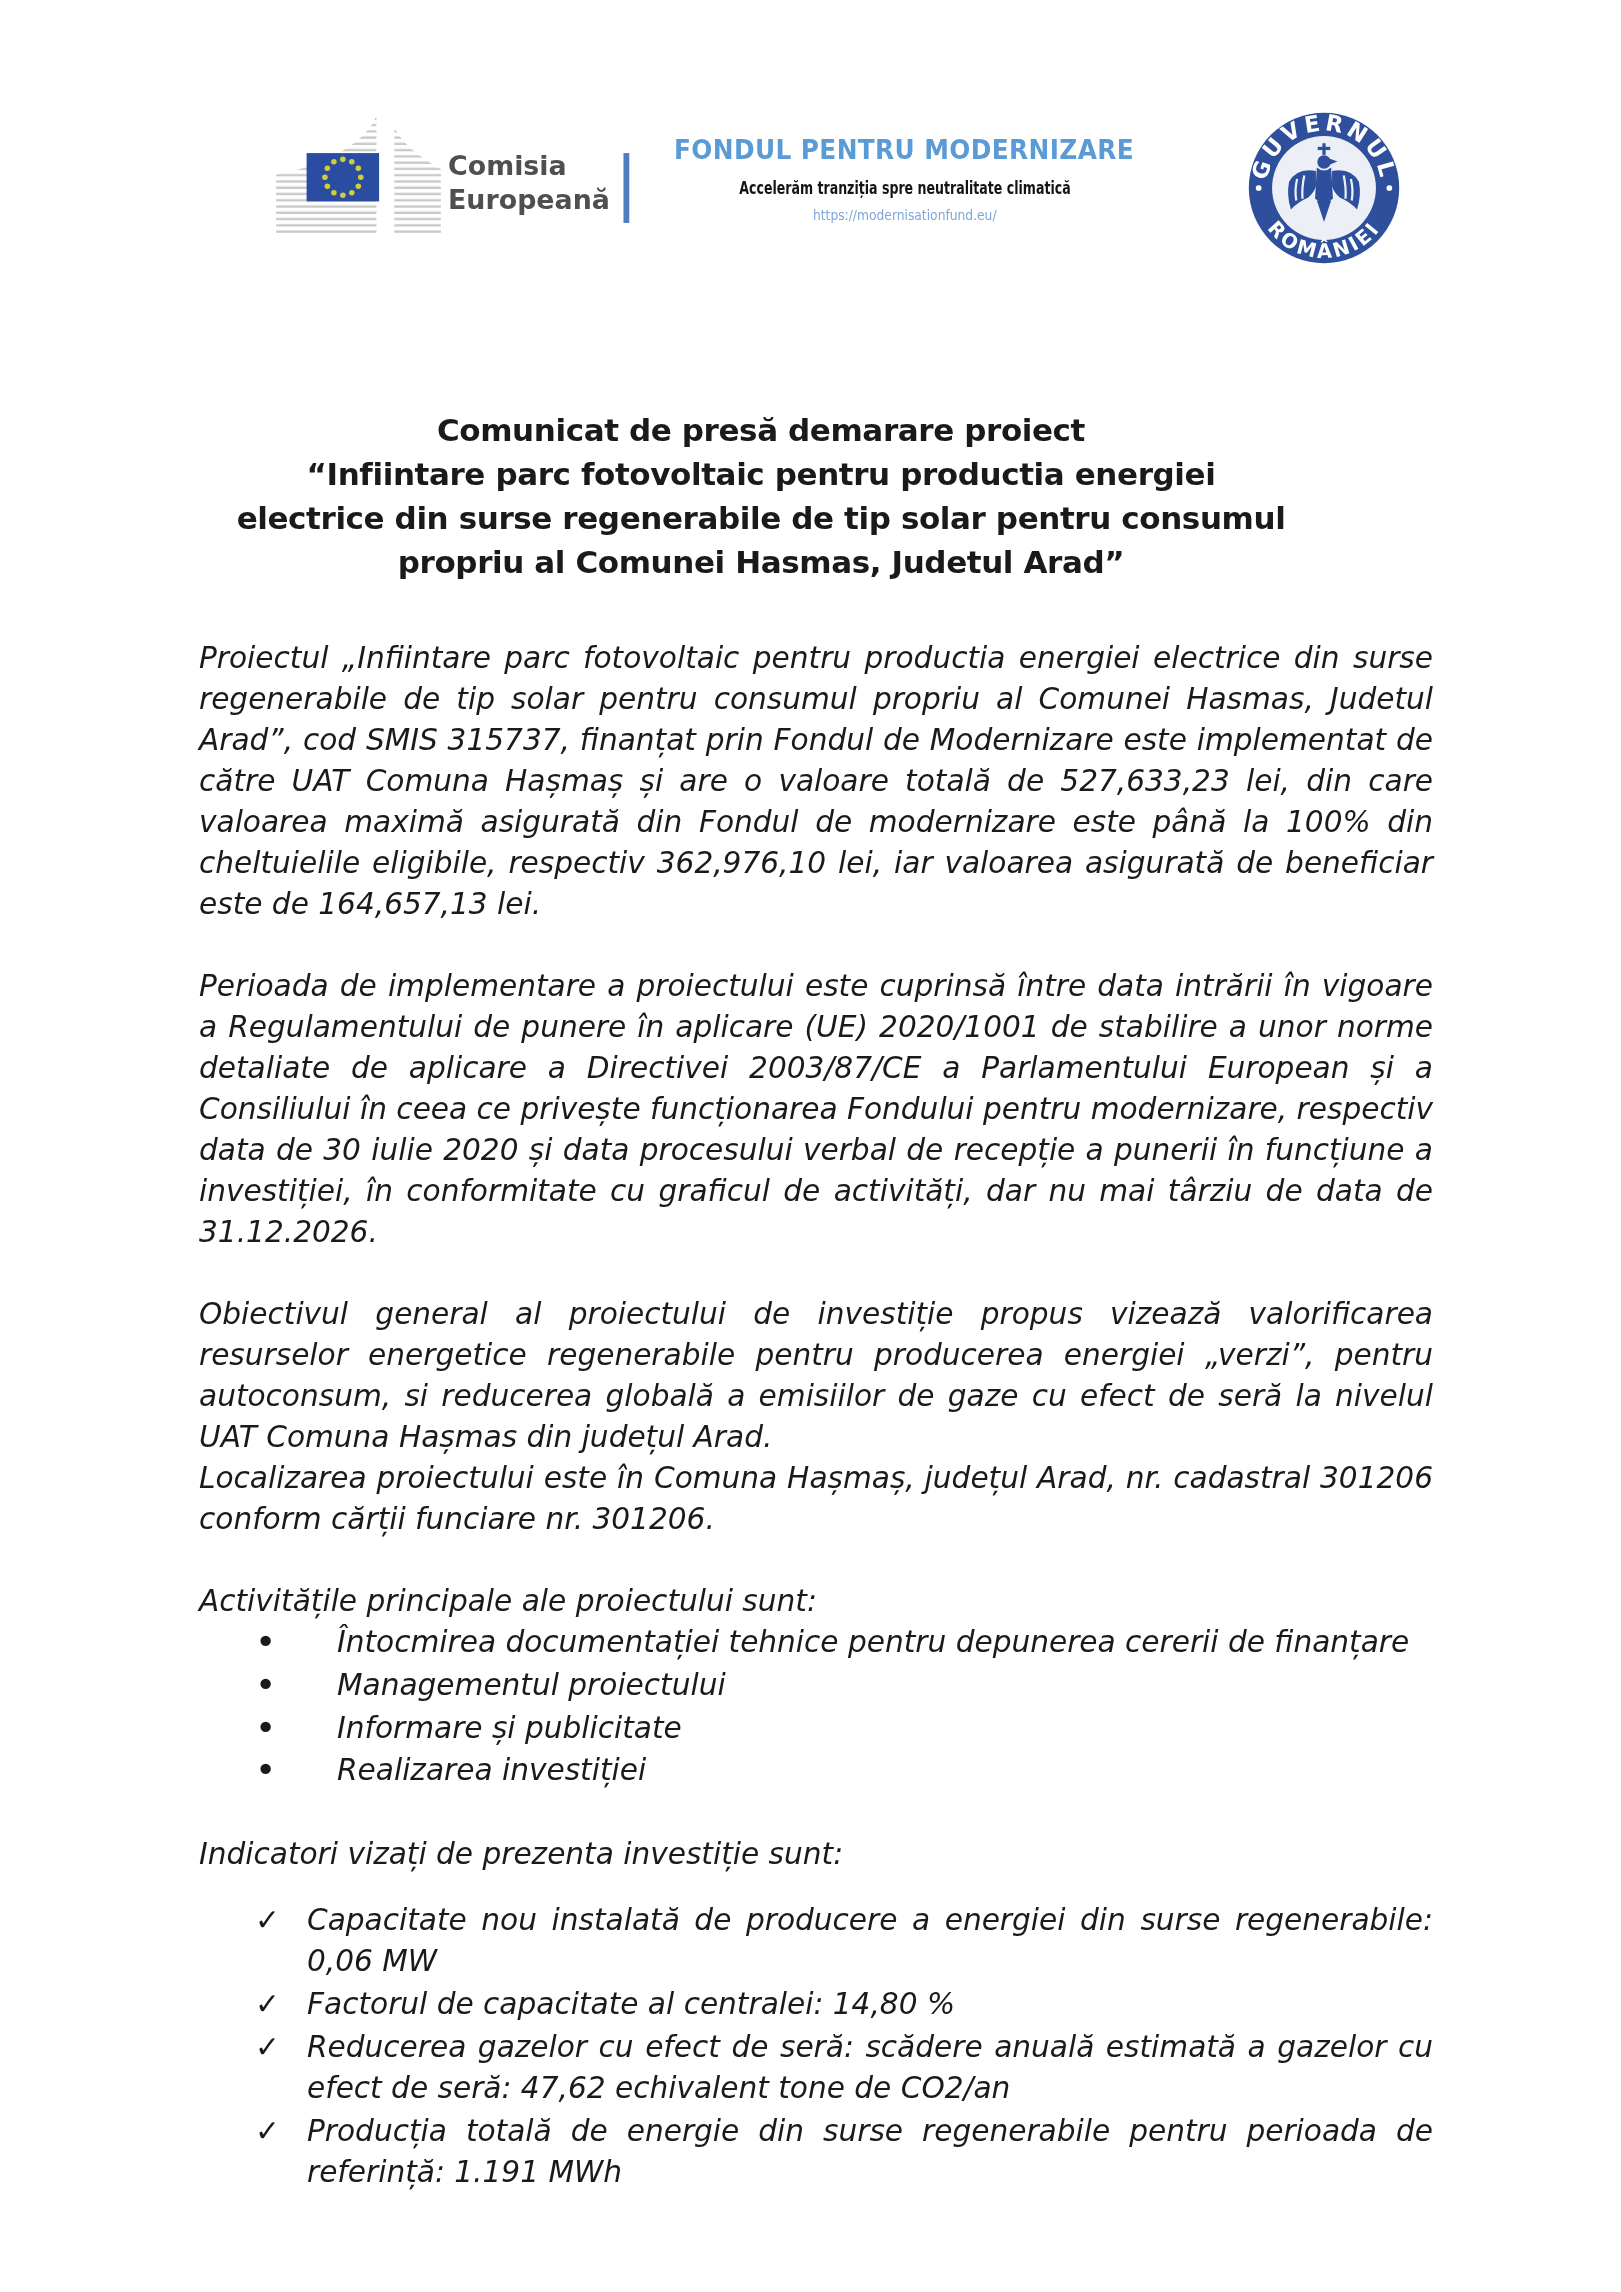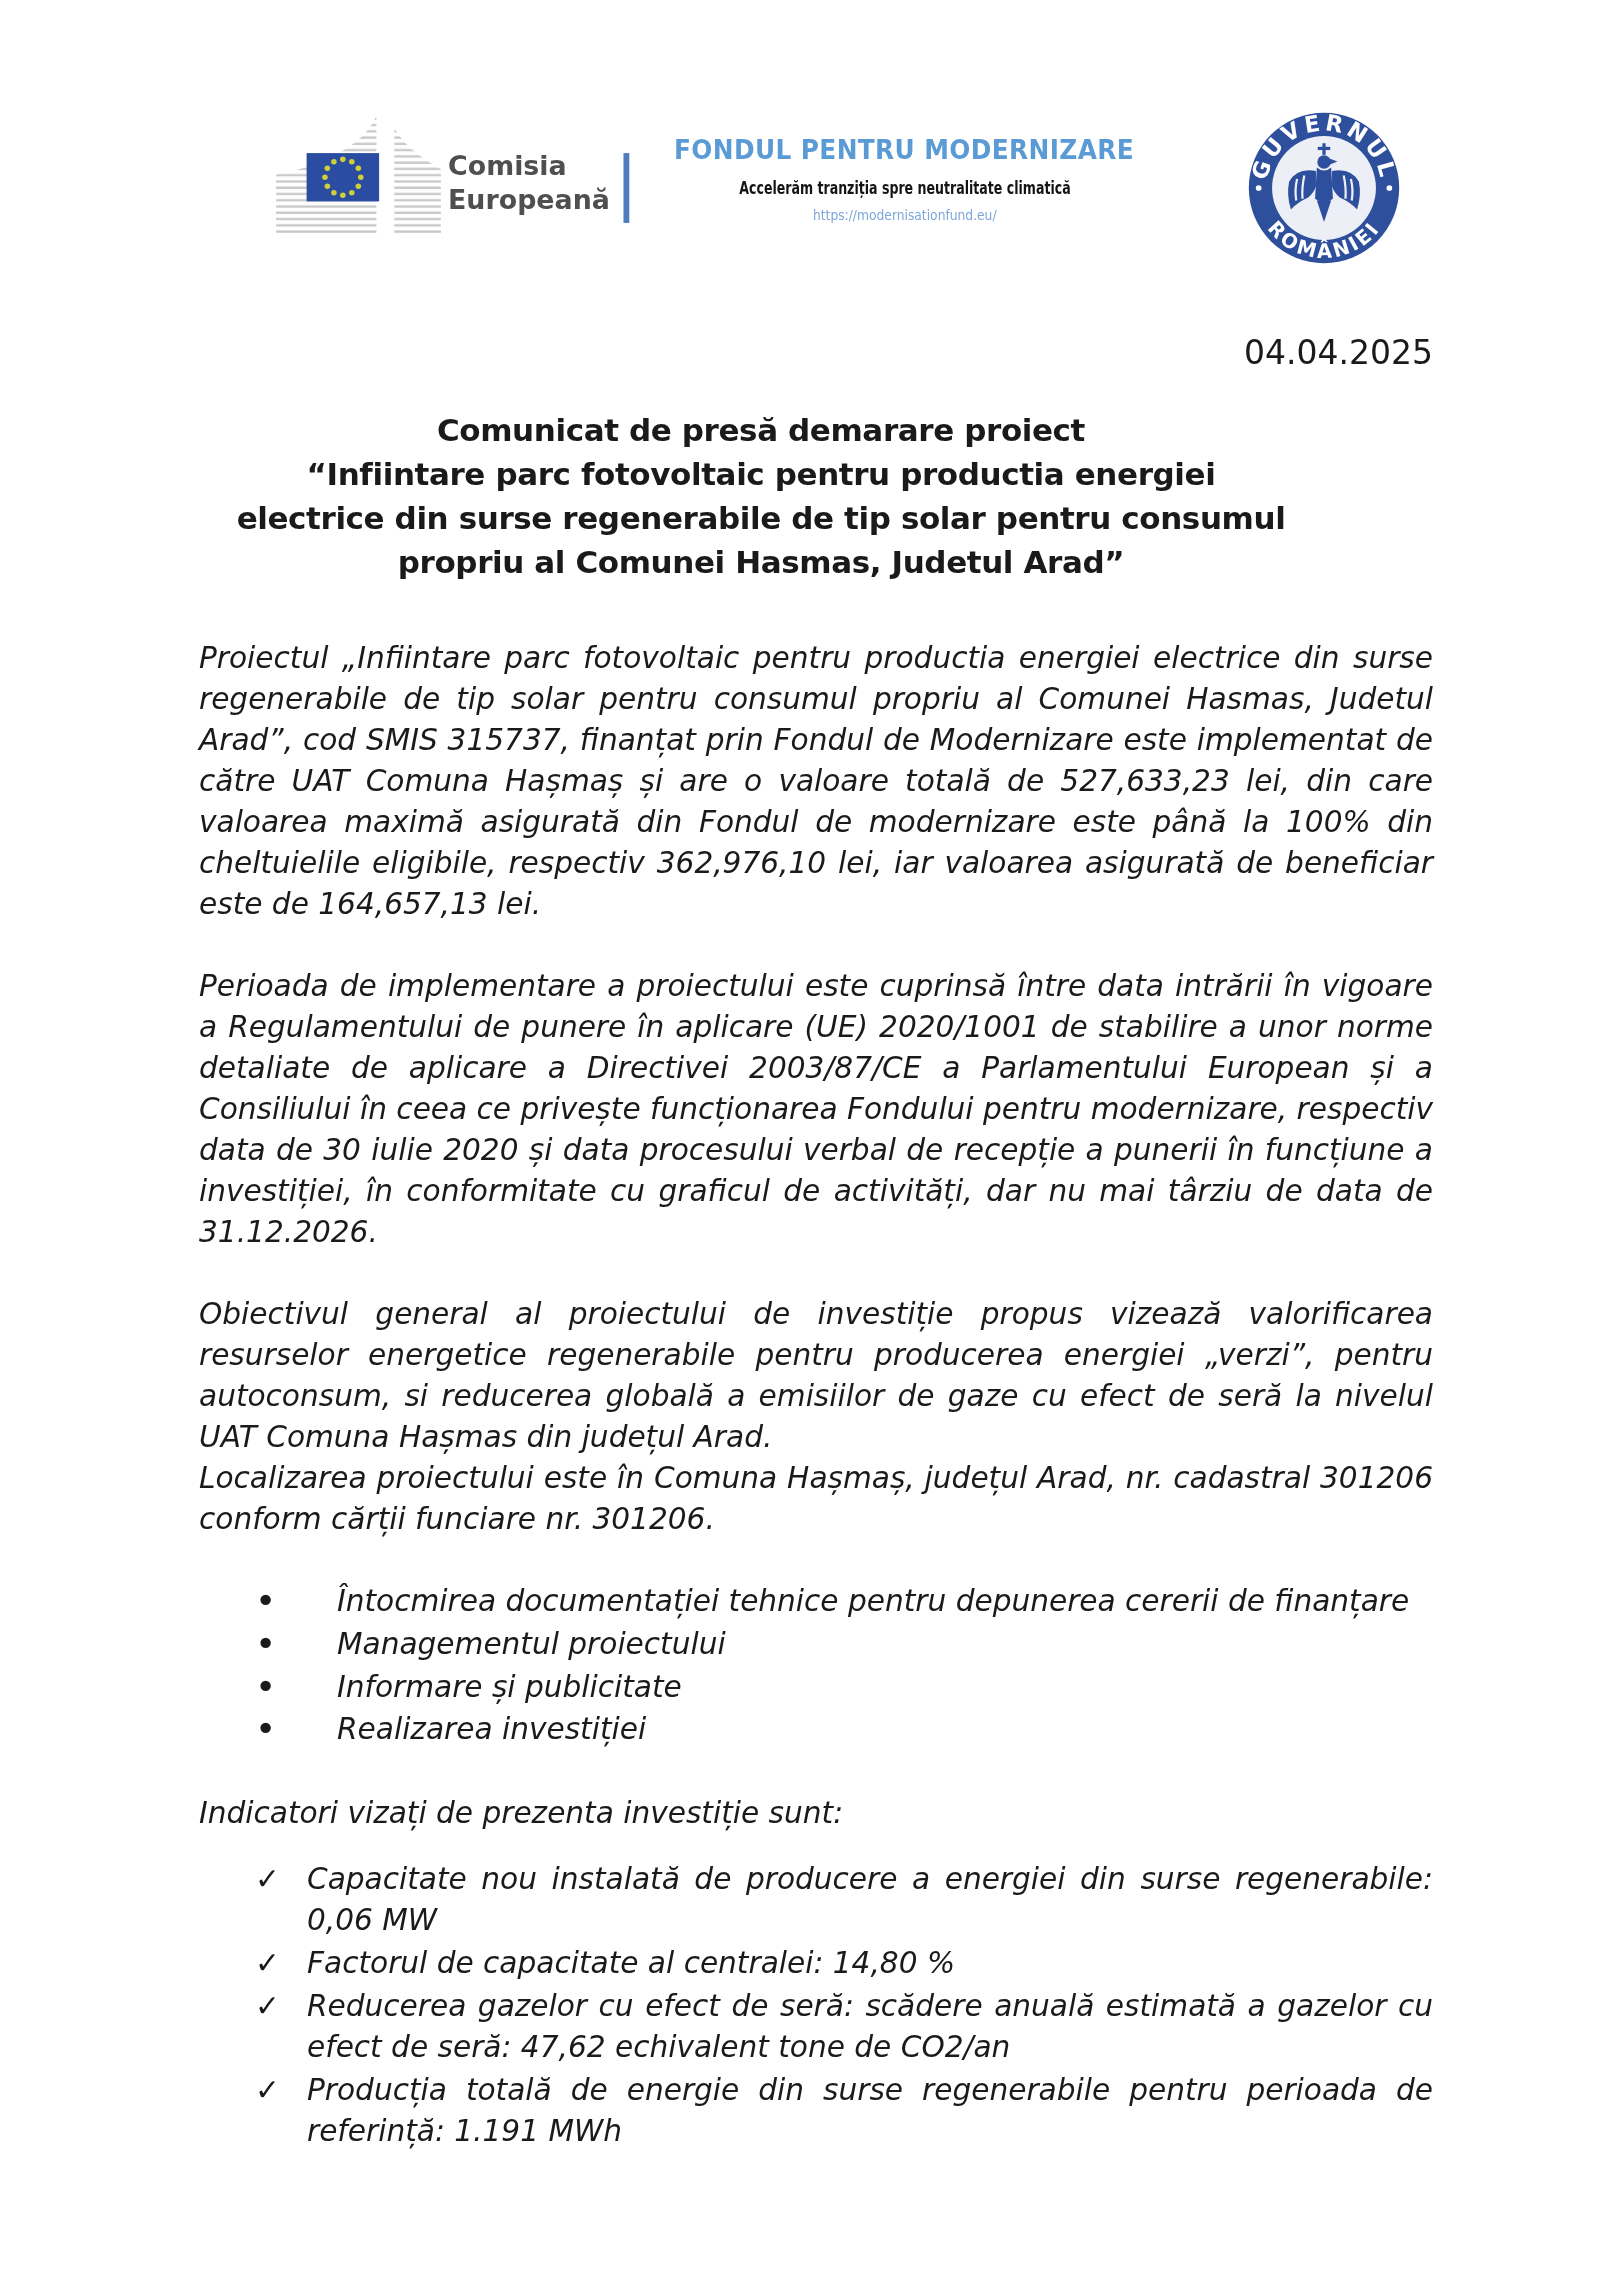--- a/index.html
+++ b/index.html
@@ -126,21 +126,20 @@
         <path d="M78 63 Q86 70 94 63 L96 98 Q86 106 76 98 Z"></path>
         <path d="M77 67 Q56 63 47 79 Q44 94 49 110 Q58 101 68 97 Q75 91 77 84 Z"></path>
         <path d="M95 67 Q116 63 125 79 Q128 94 123 110 Q114 101 104 97 Q97 91 95 84 Z"></path>
         <path d="M78 100 L86 124 L94 100 Z"></path>
         <path d="M56 76 Q53 88 55 100 M64 72 Q61 86 62 98" stroke="#edeff6" stroke-width="2.5" fill="none"></path>
         <path d="M116 76 Q119 88 117 100 M108 72 Q111 86 110 98" stroke="#edeff6" stroke-width="2.5" fill="none"></path>
       </g>
     </svg>
   </div>
 
-  <div class="date">04.04.2025</div>
 
   <div class="title-block">
     <div class="title-line">Comunicat de presă demarare proiect</div>
     <div class="title-line">“Infiintare parc fotovoltaic pentru productia energiei</div>
     <div class="title-line">electrice din surse regenerabile de tip solar pentru consumul</div>
     <div class="title-line">propriu al Comunei Hasmas, Judetul Arad”</div>
   </div>
 
   <div class="body-block">
 
@@ -150,20 +149,21 @@
 
     <p class="para">Perioada de implementare a proiectului este cuprinsă între data intrării în vigoare a Regulamentului de punere în aplicare (UE) 2020/1001 de stabilire a unor norme detaliate de aplicare a Directivei 2003/87/CE a Parlamentului European și a Consiliului în ceea ce privește funcționarea Fondului pentru modernizare, respectiv data de 30 iulie 2020 și data procesului verbal de recepție a punerii în funcțiune a investiției, în conformitate cu graficul de activități, dar nu mai târziu de data de 31.12.2026.</p>
 
     <div class="gap"></div>
 
     <p class="para">Obiectivul general al proiectului de investiție propus vizează valorificarea resurselor energetice regenerabile pentru producerea energiei „verzi”, pentru autoconsum, si reducerea globală a emisiilor de gaze cu efect de seră la nivelul UAT Comuna Hașmas din județul Arad.</p>
     <p class="para">Localizarea proiectului este în Comuna Hașmaș, județul Arad, nr. cadastral 301206 conform cărții funciare nr. 301206.</p>
 
     <div class="gap"></div>
 
+    <p class="heading">Activitățile principale ale proiectului sunt:</p>
 
     <div class="blist">
       <div class="brow">
         <span class="bmark">•</span>
         <div class="btext">Întocmirea documentației tehnice pentru depunerea cererii de finanțare</div>
       </div>
       <div class="brow">
         <span class="bmark">•</span>
         <div class="btext">Managementul proiectului</div>
       </div>

